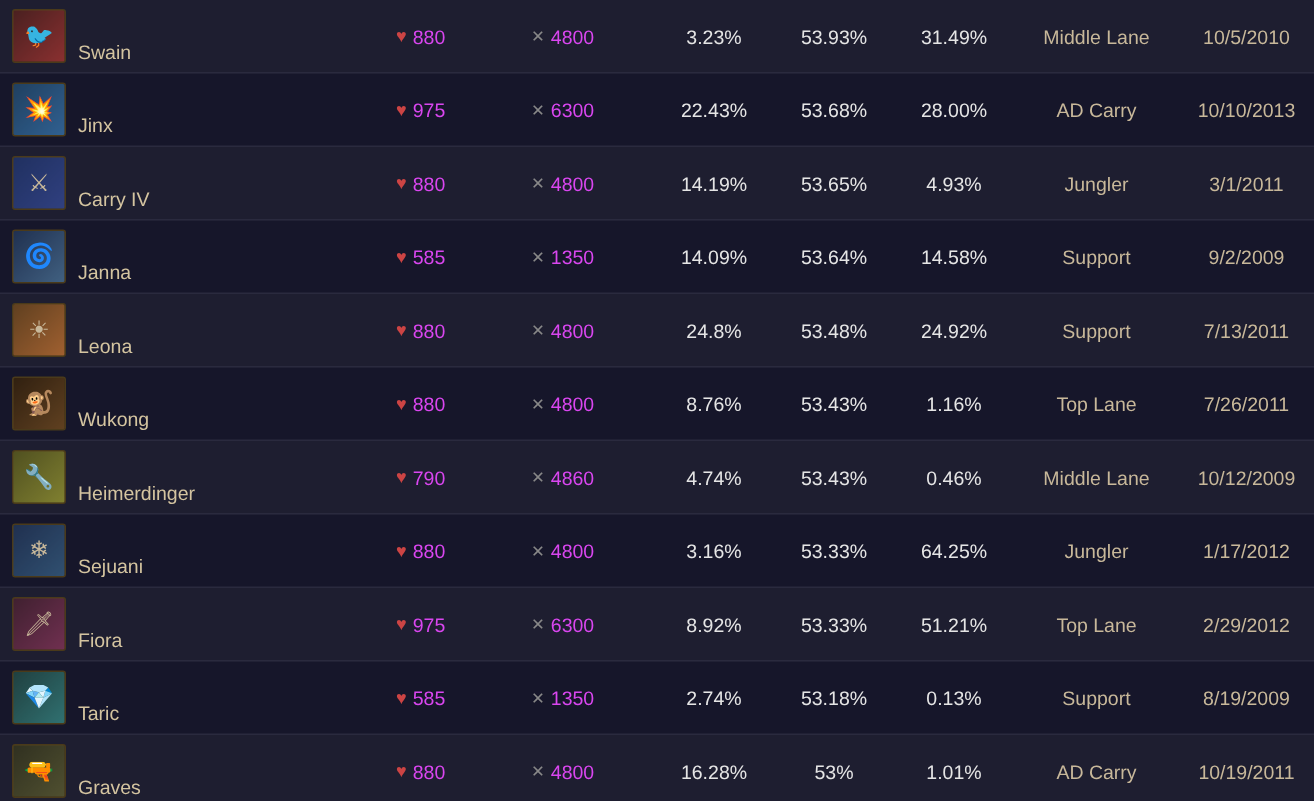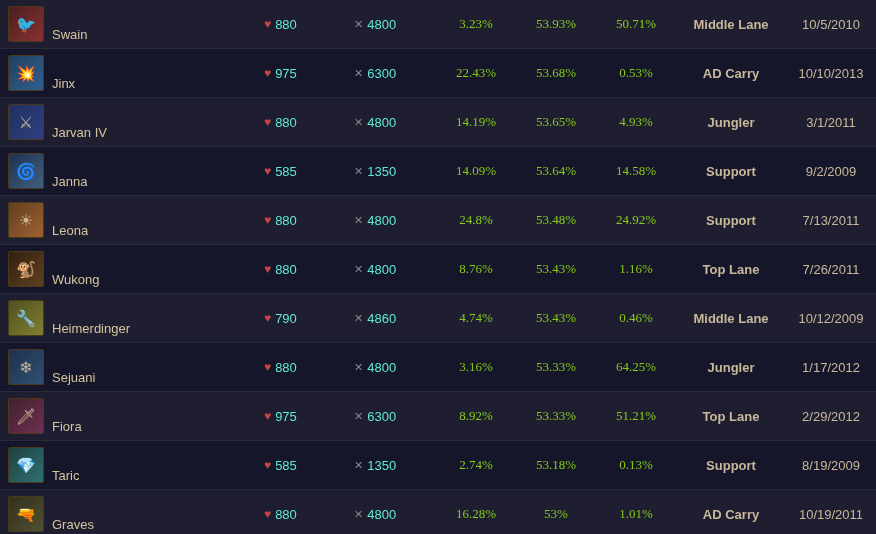--- a/index.html
+++ b/index.html
@@ -57,31 +57,29 @@
     }
     .heart-icon {
       color: #cc4444;
       font-size: 12px;
     }
     .cross-icon {
       color: #888888;
       font-size: 11px;
     }
     .cost-val {
-      color: #5eead4;
+      color: #d946ef;
     }
     .pct-cell {
-      color: #84cc16;
-      text-align: center;
-      font-family: Liberation Serif, serif;
+      color: #e5e5e5;
+      text-align: center;
     }
     .role-cell {
       color: #c8b89a;
       text-align: center;
-      font-weight: bold;
     }
     .date-cell {
       color: #c8b89a;
       text-align: center;
       margin-top: 46px;
     }
     td:nth-child(2), td:nth-child(3) {
       width: 90px;
     }
     td:nth-child(4), td:nth-child(5), td:nth-child(6) {
@@ -131,21 +129,21 @@
       </div>
     </td>
     <td>
       <div class="cost-cell">
         <span class="cross-icon">✕</span>
         <span class="cost-val">4800</span>
       </div>
     </td>
     <td class="pct-cell">3.23%</td>
     <td class="pct-cell">53.93%</td>
-    <td class="pct-cell">50.71%</td>
+    <td class="pct-cell">31.49%</td>
     <td class="role-cell">Middle Lane</td>
     <td class="date-cell">10/5/2010</td>
   </tr>
       <tr>
     <td>
       <div class="champion-cell">
         <div class="champion-icon icon-jinx">
           <span style="font-size:16px;">💥</span>
         </div>
         <span class="champion-name">Jinx</span>
@@ -158,31 +156,31 @@
       </div>
     </td>
     <td>
       <div class="cost-cell">
         <span class="cross-icon">✕</span>
         <span class="cost-val">6300</span>
       </div>
     </td>
     <td class="pct-cell">22.43%</td>
     <td class="pct-cell">53.68%</td>
-    <td class="pct-cell">0.53%</td>
+    <td class="pct-cell">28.00%</td>
     <td class="role-cell">AD Carry</td>
     <td class="date-cell">10/10/2013</td>
   </tr>
       <tr>
     <td>
       <div class="champion-cell">
         <div class="champion-icon icon-jarvan">
           <span style="font-size:16px;">⚔</span>
         </div>
-        <span class="champion-name">Jarvan IV</span>
+        <span class="champion-name">Carry IV</span>
       </div>
     </td>
     <td>
       <div class="cost-cell">
         <span class="heart-icon">♥</span>
         <span class="cost-val">880</span>
       </div>
     </td>
     <td>
       <div class="cost-cell">

